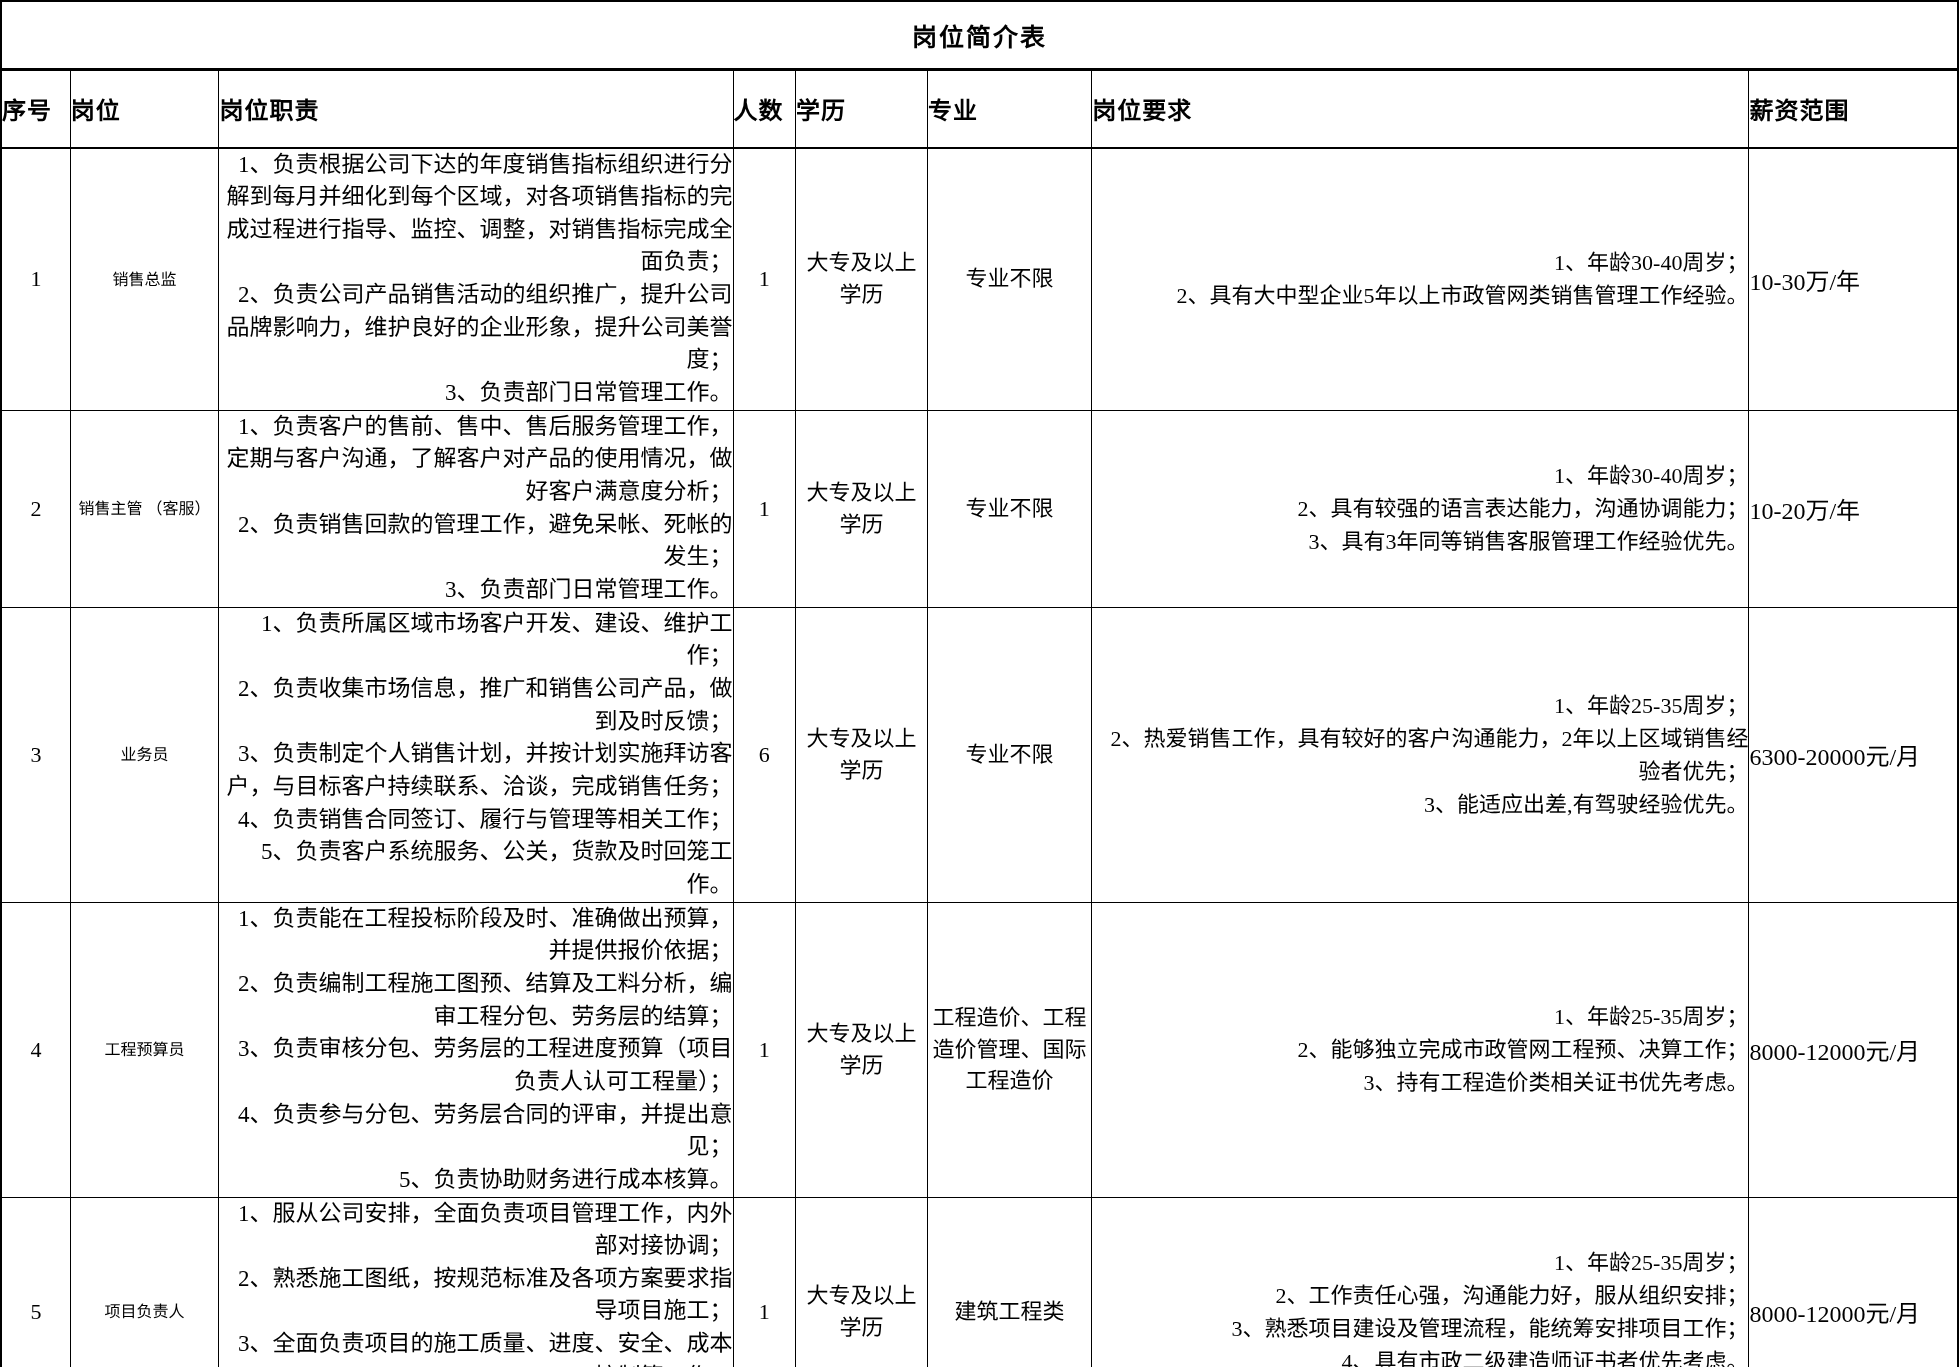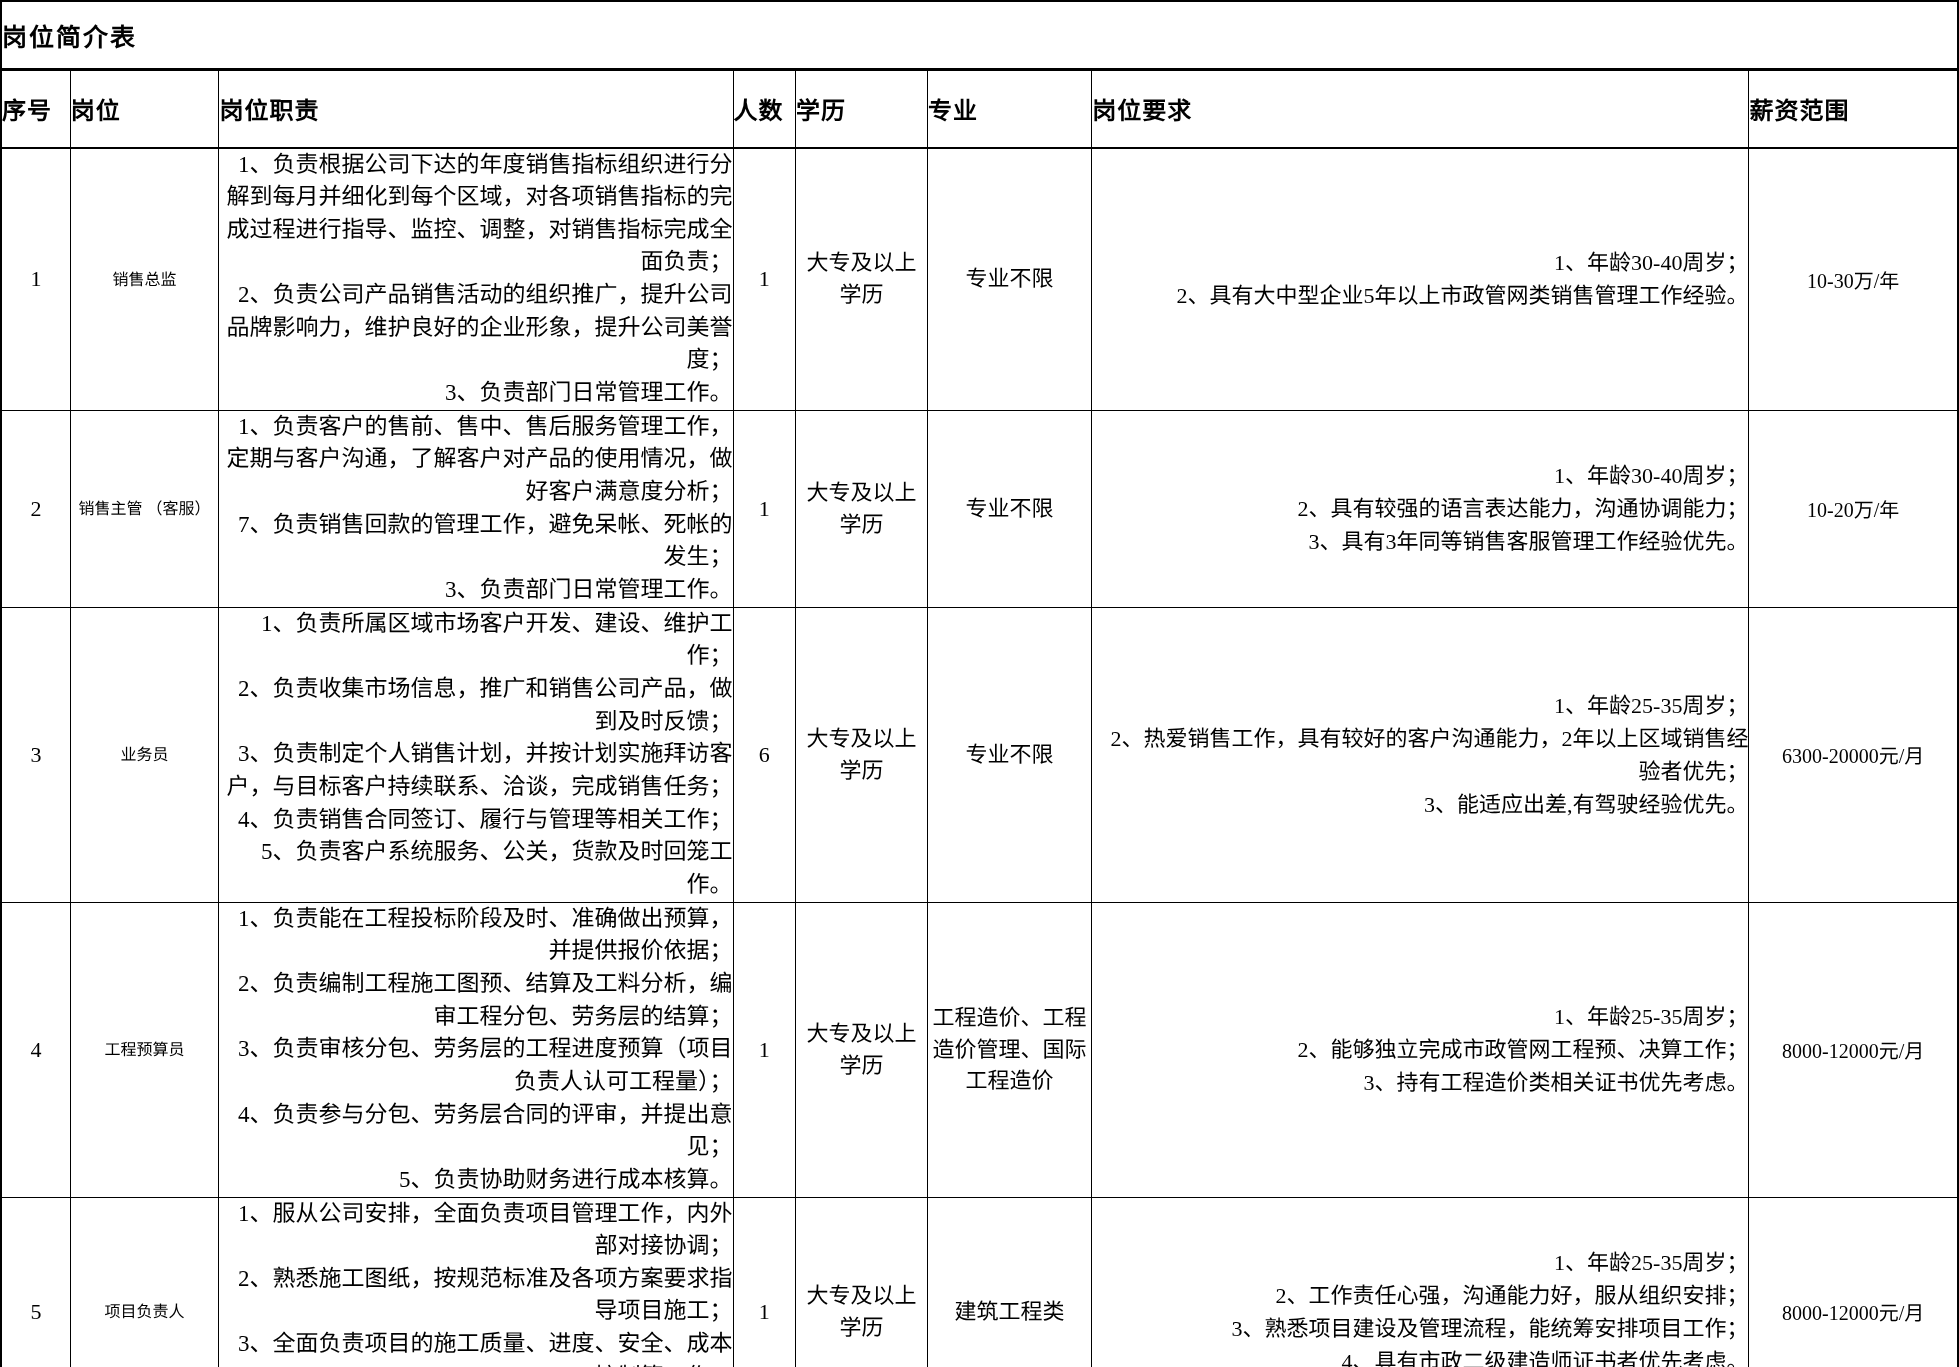--- a/index.html
+++ b/index.html
@@ -23,20 +23,21 @@
   }
 
   
   .title-band {
     border-top: 2px solid #000;
     border-left: 2px solid #000;
     border-right: 2px solid #000;
     height: 68px;
     display: flex;
     align-items: center;
+    justify-content: center;
     box-sizing: border-box;
   }
   .doc-title {
     font-size: 25px;
     font-weight: bold;
     letter-spacing: 2px;
     font-family: "Liberation Sans", "DejaVu Sans", sans-serif;
   }
 
   
@@ -94,22 +95,21 @@
     padding: 0 4px;
   }
   td.cell-edu,
   td.cell-major {
     text-align: center;
     font-size: 22px;
     line-height: 1.45;
     padding: 0 5px;
   }
   td.cell-salary {
-    text-align: center;
-    font-size: 20px;
+    font-size: 24px;
     padding: 0 4px;
     white-space: nowrap;
   }
 
   td.cell-duty,
   td.cell-req {
     text-align: right;
     vertical-align: middle;
     font-size: 23px;
     line-height: 1.42;
@@ -175,21 +175,21 @@
         <td class="cell-req">1、年龄30-40周岁；
 2、具有大中型企业5年以上市政管网类销售管理工作经验。</td>
         <td class="cell-salary">10-30万/年</td>
       </tr>
 
       <tr class="r2">
         <td class="cell-index">2</td>
         <td class="cell-post">销售主管
 （客服）</td>
         <td class="cell-duty">1、负责客户的售前、售中、售后服务管理工作，定期与客户沟通，了解客户对产品的使用情况，做好客户满意度分析；
-7、负责销售回款的管理工作，避免呆帐、死帐的发生；
+2、负责销售回款的管理工作，避免呆帐、死帐的发生；
 3、负责部门日常管理工作。</td>
         <td class="cell-count">1</td>
         <td class="cell-edu">大专及以上学历</td>
         <td class="cell-major">专业不限</td>
         <td class="cell-req">1、年龄30-40周岁；
 2、具有较强的语言表达能力，沟通协调能力；
 3、具有3年同等销售客服管理工作经验优先。</td>
         <td class="cell-salary">10-20万/年</td>
       </tr>
 

